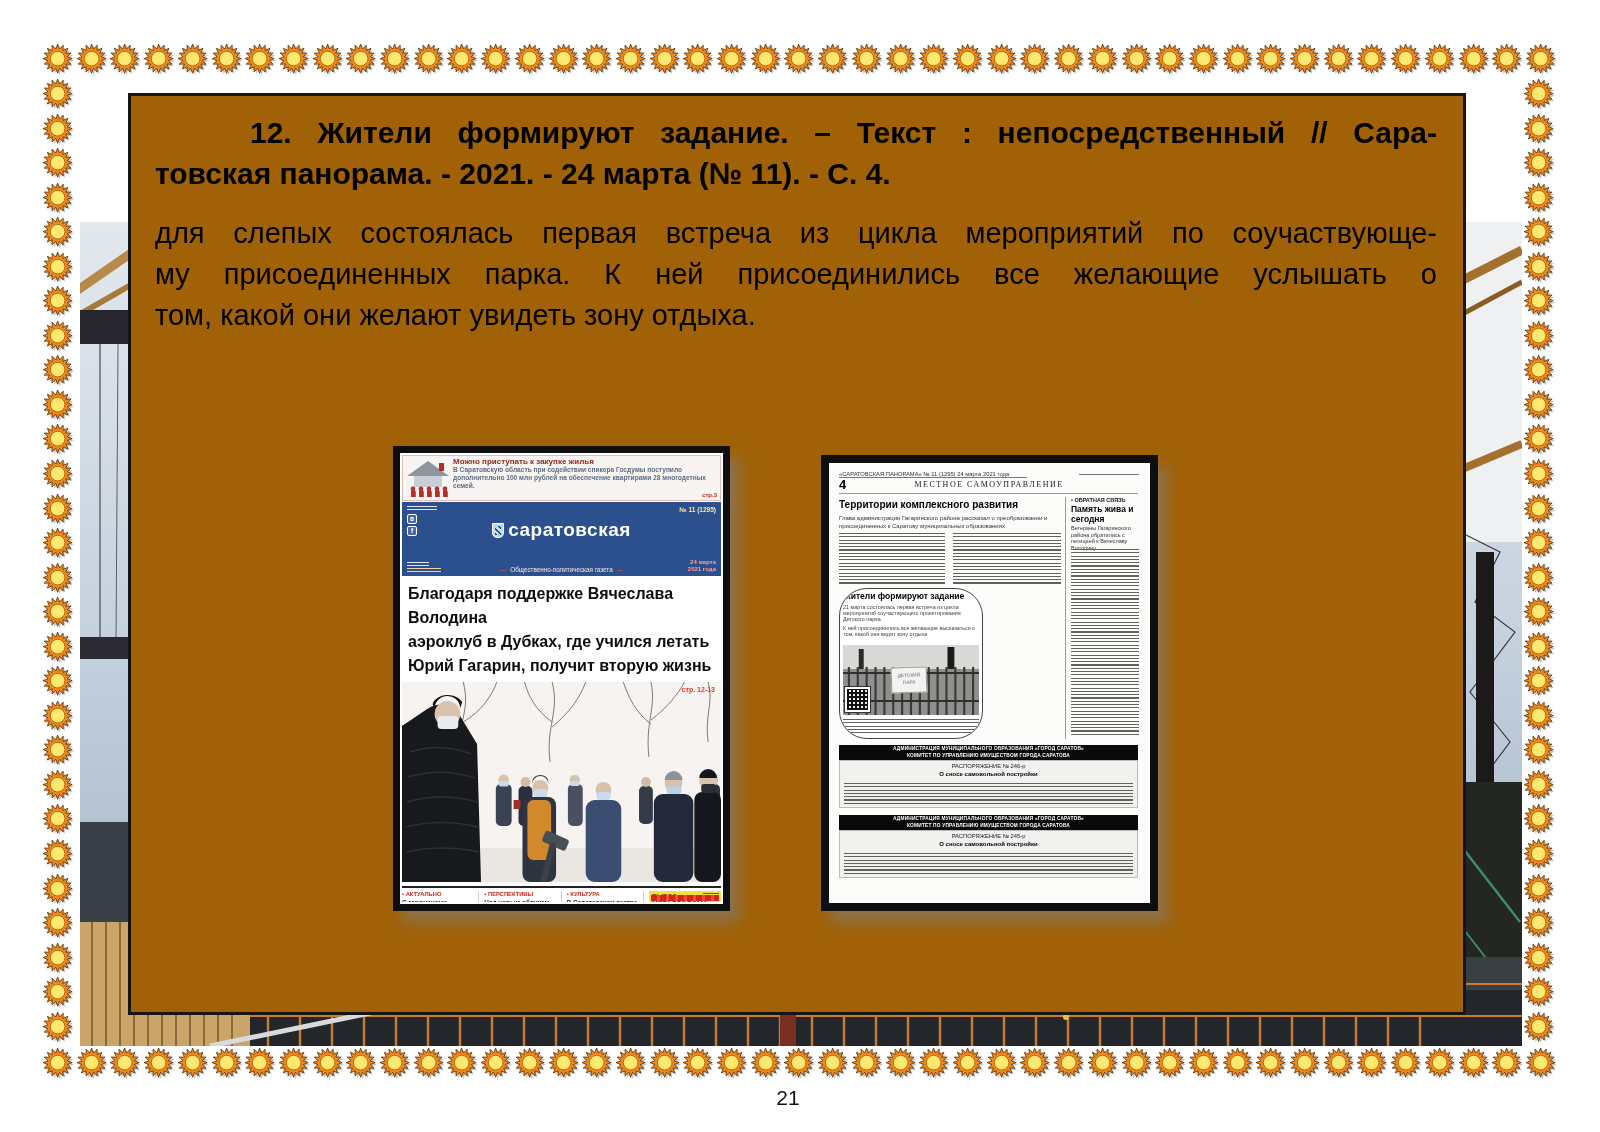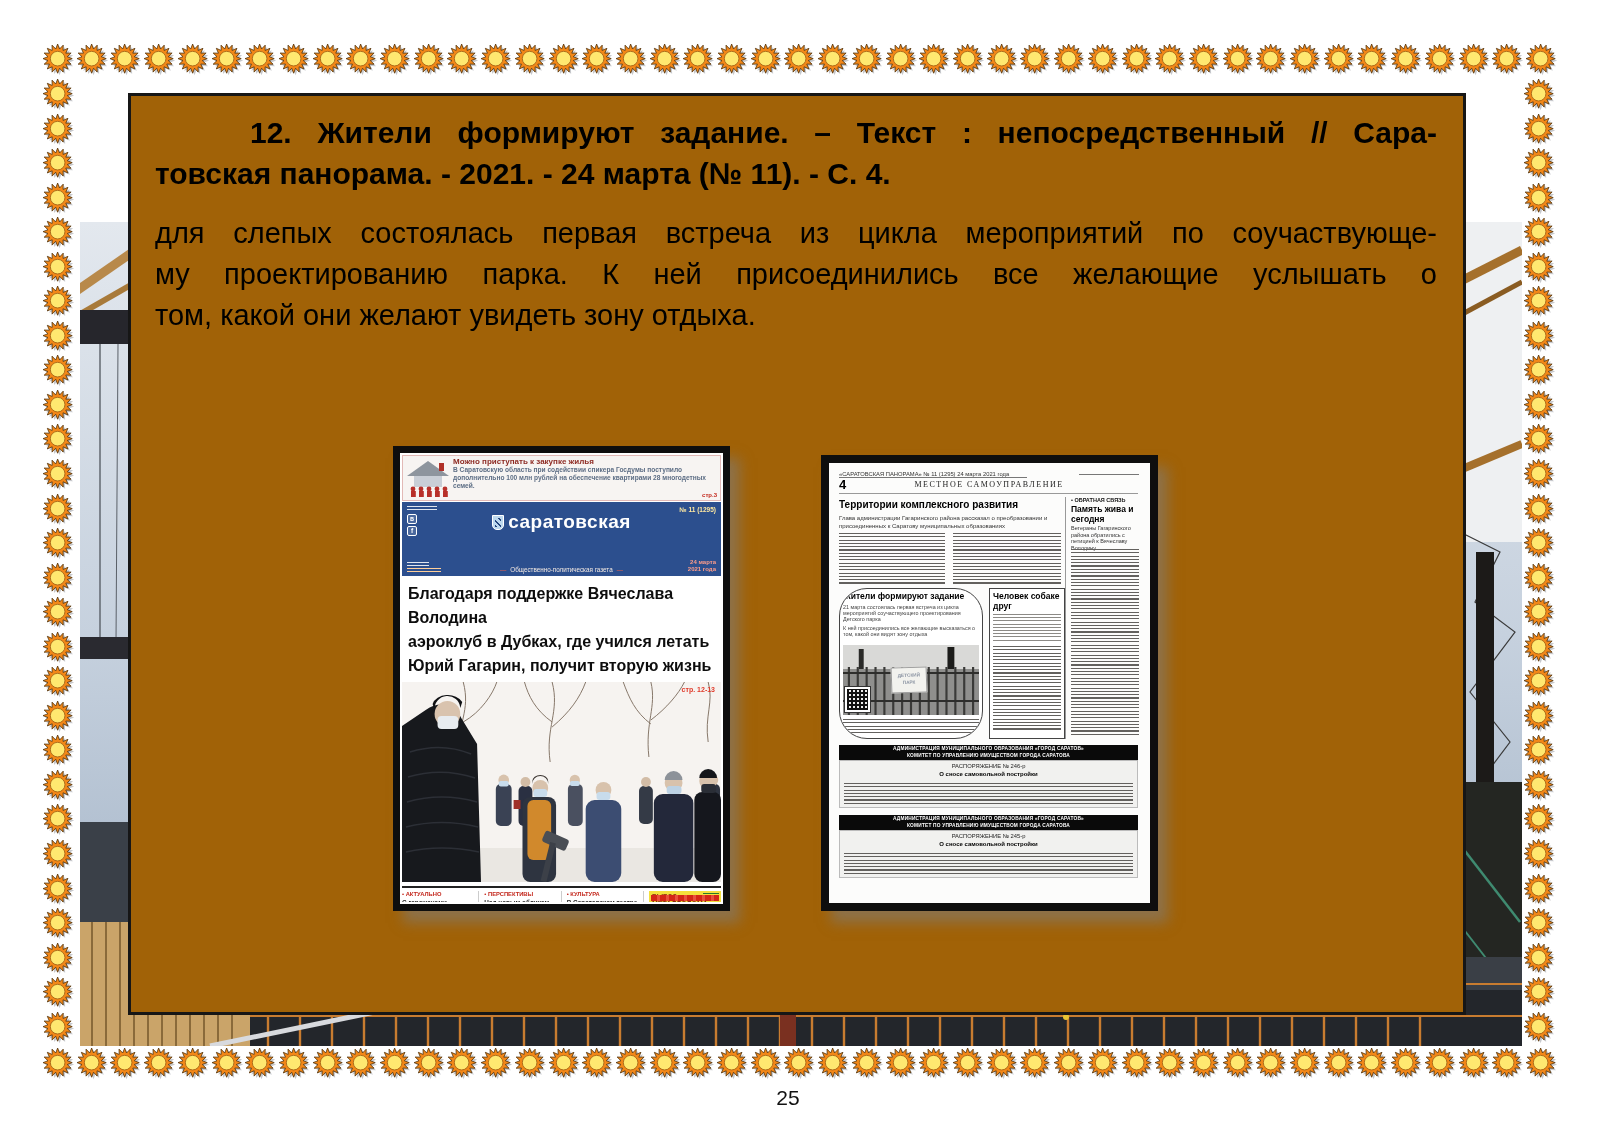--- a/index.html
+++ b/index.html
@@ -48,21 +48,21 @@
   .fp-banner-head { font-size:8px; font-weight:bold; color:#8d2a22; }
   .fp-banner-text { font-size:6.6px; line-height:8px; font-weight:bold; color:#5d6e85; }
   .fp-banner-ref { position:absolute; right:3px; bottom:2px; font-size:6px; font-weight:bold; color:#c3271c; }
 
   .fp-masthead { height:74px; margin:0 2px; background:#2c4f8e; position:relative; color:#fff; overflow:hidden; }
   .mh-issue { position:absolute; top:4px; right:5px; font-size:6.5px; font-weight:bold; color:#ffe9a2; }
   .mh-left  { position:absolute; top:4px; left:5px; width:34px; }
   .mh-pseudo{ height:5px; width:30px; margin-bottom:3px; }
   .mh-icon  { width:10px; height:10px; border:1px solid #fff; border-radius:2px; background:rgba(255,255,255,.15);
               font-size:6.5px; line-height:8px; text-align:center; margin-bottom:2px; font-weight:bold; }
-  .mh-title { text-align:center; padding-top:10px; }
+  .mh-title { text-align:center; padding-top:18px; }
   .mh-top   { font-size:19px; font-weight:bold; letter-spacing:.5px; line-height:20px; }
   .mh-shield{ display:inline-block; width:12px; height:15px; background:#bcd8ee; border:1px solid #fff;
               border-radius:0 0 5px 5px; vertical-align:-2px; margin-right:4px; position:relative; }
   .mh-shield::after { content:""; position:absolute; inset:2px 2px;
               background:repeating-linear-gradient(45deg,#24457e 0 1.5px,transparent 1.5px 4px); }
   .mh-main  { font-family:"DejaVu Serif","Liberation Serif",serif; font-weight:bold; font-size:33px; line-height:31px;
               letter-spacing:2px; text-shadow:2px 2px 2px rgba(0,0,0,.35); }
   .mh-tagline { position:absolute; bottom:3px; left:0; right:0; text-align:center; font-size:6.3px; color:#f3e9e2; }
   .mh-tagline::before,.mh-tagline::after { content:"—"; color:#e4604e; margin:0 4px; }
   .mh-bl { position:absolute; bottom:4px; left:5px; }
@@ -255,21 +255,21 @@
 
 <div class="abs" id="content-card">
 
   <div id="entry-text">
     <div>
       <div class="h-line just ind">12. Жители формируют задание. – Текст : непосредственный // Сара-</div>
       <div class="h-line">товская панорама. - 2021. - 24 марта (№ 11). - С. 4.</div>
     </div>
     <div id="entry-body">
       <div class="b-line just">для слепых состоялась первая встреча из цикла мероприятий по соучаствующе-</div>
-      <div class="b-line just">му проектированию парка. К ней присоединились все желающие услышать о</div>
+      <div class="b-line just">му присоединенных парка. К ней присоединились все желающие услышать о</div>
       <div class="b-line">том, какой они желают увидеть зону отдыха.</div>
     </div>
   </div>
 
   <div id="paper-front">
 
     <div class="fp-banner">
       <div class="fp-house">
         <svg viewBox="0 0 50 42" width="50" height="42">
           <polygon points="4,20 25,5 46,20" fill="#8e959e"></polygon>
@@ -465,25 +465,20 @@
         </svg>
         <div id="ip-sign">
           <div class="sign-line">ДЕТСКИЙ</div>
           <div class="sign-line">ПАРК</div>
         </div>
       </div>
       <div id="ip-qr"></div>
       <div id="ip-box1-lines" class="gl"></div>
     </div>
 
-    <div class="ip-box" id="ip-box2">
-      <div class="box-title">Человек собаке друг</div>
-      <div class="gl-soft box2-lines1"></div>
-      <div class="gl box2-lines2"></div>
-    </div>
 
     <div class="ip-notice" id="ip-not1">
       <div class="not-head">
         <div>АДМИНИСТРАЦИЯ МУНИЦИПАЛЬНОГО ОБРАЗОВАНИЯ «ГОРОД САРАТОВ»</div>
         <div>КОМИТЕТ ПО УПРАВЛЕНИЮ ИМУЩЕСТВОМ ГОРОДА САРАТОВА</div>
       </div>
       <div class="not-body">
         <div class="not-doc">РАСПОРЯЖЕНИЕ № 246-р</div>
         <div class="not-subj">О сносе самовольной постройки</div>
         <div class="not-lines gl"></div>
@@ -1236,13 +1231,13 @@
       <polygon points="18.00,1.20 20.20,6.92 24.43,2.48 24.28,8.60 29.88,6.12 27.40,11.72 33.52,11.57 29.08,15.80 34.80,18.00 29.08,20.20 33.52,24.43 27.40,24.28 29.88,29.88 24.28,27.40 24.43,33.52 20.20,29.08 18.00,34.80 15.80,29.08 11.57,33.52 11.72,27.40 6.12,29.88 8.60,24.28 2.48,24.43 6.92,20.20 1.20,18.00 6.92,15.80 2.48,11.57 8.60,11.72 6.12,6.12 11.72,8.60 11.57,2.48 15.80,6.92" fill="#F28718" stroke="#4d2e06" stroke-width="0.9" stroke-linejoin="round"></polygon>
       <circle cx="18" cy="18" r="8.4" fill="#FFE870" stroke="#9a5a10" stroke-width="0.9"></circle>
     </svg>
     <svg class="sun" viewBox="0 0 38 38">
       <polygon points="18.00,1.20 20.20,6.92 24.43,2.48 24.28,8.60 29.88,6.12 27.40,11.72 33.52,11.57 29.08,15.80 34.80,18.00 29.08,20.20 33.52,24.43 27.40,24.28 29.88,29.88 24.28,27.40 24.43,33.52 20.20,29.08 18.00,34.80 15.80,29.08 11.57,33.52 11.72,27.40 6.12,29.88 8.60,24.28 2.48,24.43 6.92,20.20 1.20,18.00 6.92,15.80 2.48,11.57 8.60,11.72 6.12,6.12 11.72,8.60 11.57,2.48 15.80,6.92" transform="translate(2.2,2.2)" fill="#8f949c" opacity="0.5"></polygon>
       <polygon points="18.00,1.20 20.20,6.92 24.43,2.48 24.28,8.60 29.88,6.12 27.40,11.72 33.52,11.57 29.08,15.80 34.80,18.00 29.08,20.20 33.52,24.43 27.40,24.28 29.88,29.88 24.28,27.40 24.43,33.52 20.20,29.08 18.00,34.80 15.80,29.08 11.57,33.52 11.72,27.40 6.12,29.88 8.60,24.28 2.48,24.43 6.92,20.20 1.20,18.00 6.92,15.80 2.48,11.57 8.60,11.72 6.12,6.12 11.72,8.60 11.57,2.48 15.80,6.92" fill="#F28718" stroke="#4d2e06" stroke-width="0.9" stroke-linejoin="round"></polygon>
       <circle cx="18" cy="18" r="8.4" fill="#FFE870" stroke="#9a5a10" stroke-width="0.9"></circle>
     </svg>
   </div>
 
-<div id="page-number">25</div>
+<div id="page-number">21</div>
 
 </body></html>

